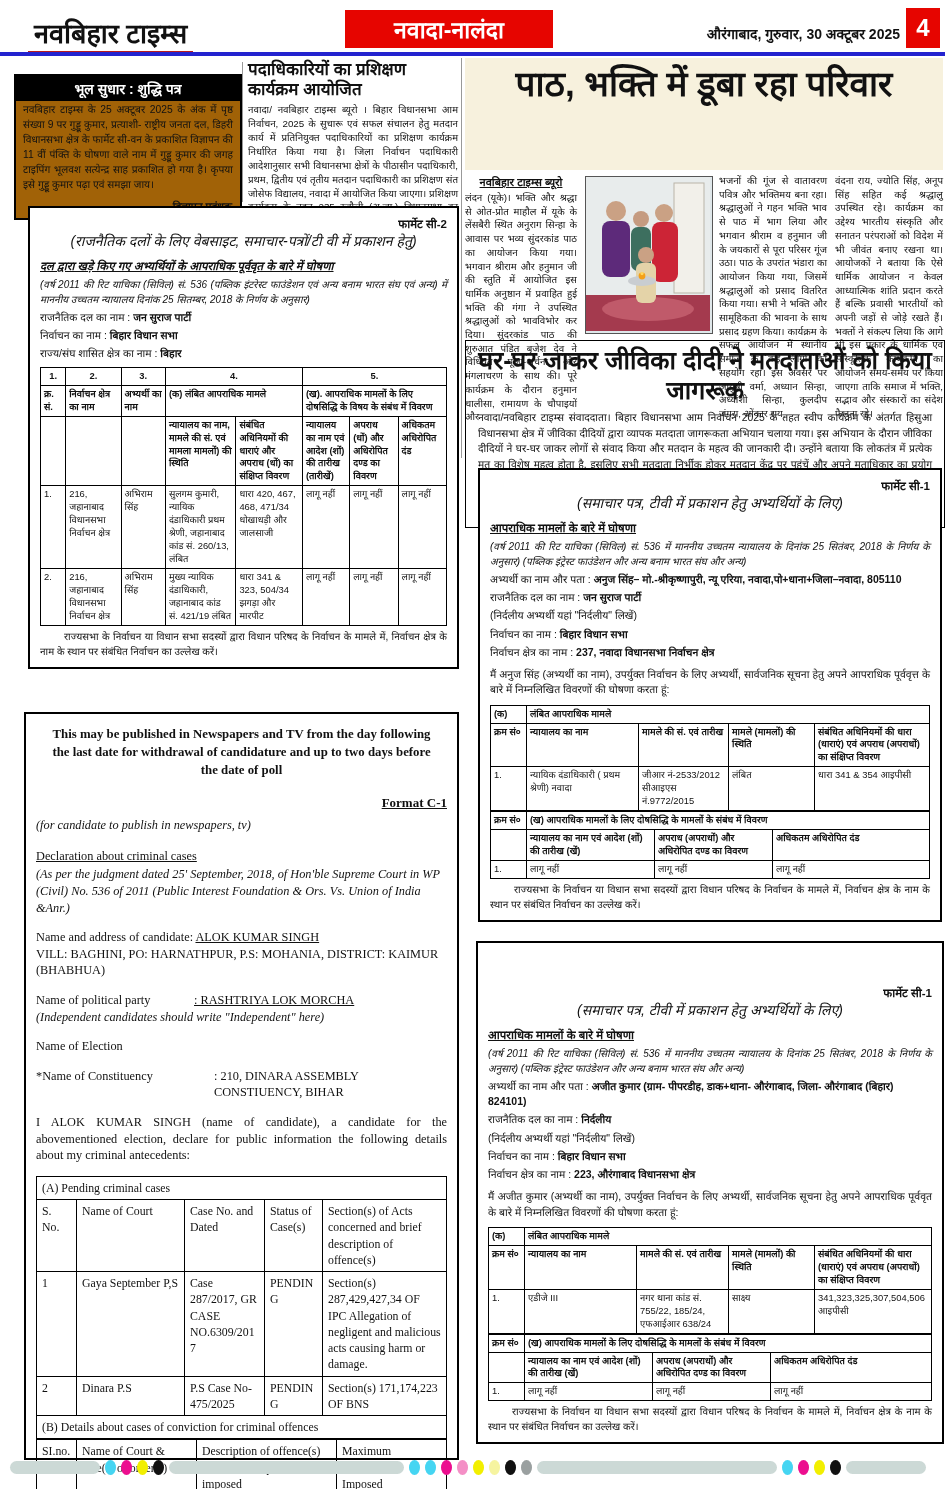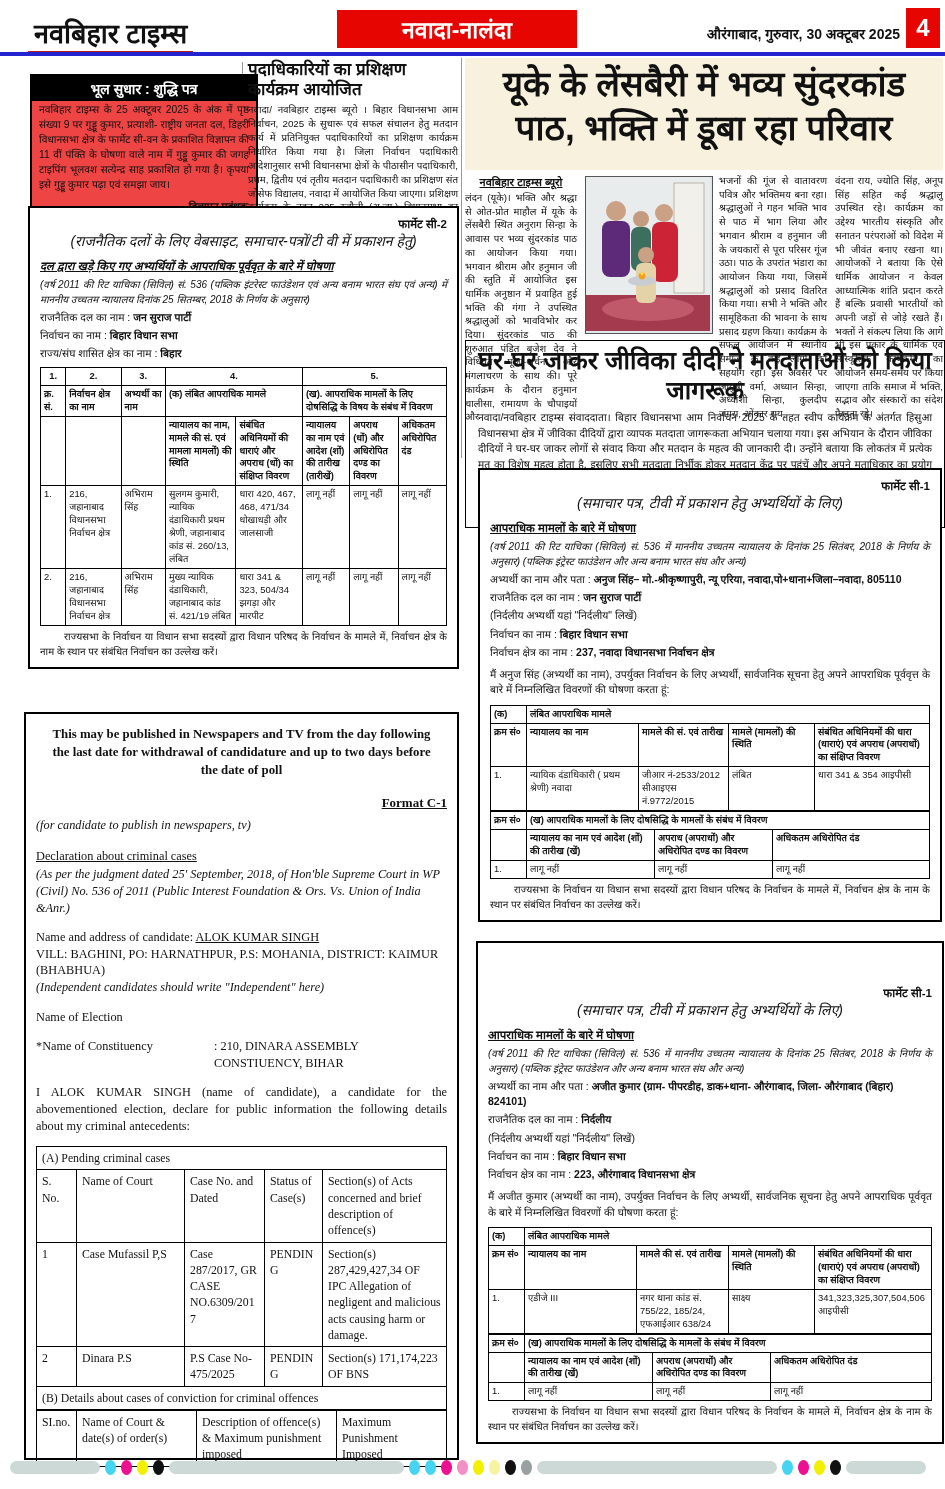--- a/index.html
+++ b/index.html
@@ -11,21 +11,21 @@
   .rt{text-align:right;}
   .just{text-align:justify;}
   
   .paper-name{font-size:27px;font-weight:bold;border-bottom:2px solid #b91c1c;padding:0 6px 2px 6px;}
   .edition-box{background:#e60500;color:#fff;font-size:23px;font-weight:bold;display:flex;align-items:center;justify-content:center;}
   .dateline{font-size:14px;font-weight:bold;}
   .pageno-box{background:#e60500;color:#fff;font-size:24px;font-weight:bold;display:flex;align-items:center;justify-content:center;}
   .blue-rule{background:#2323cf;}
   .vrule{background:#999;width:1px;}
   
-  .corr-box{border:2px solid #000;background:#ef4444;margin-left:16px;}
+  .corr-box{border:2px solid #000;background:#a16207;}
   .corr-title{background:#000;color:#fff;font-size:14px;font-weight:bold;text-align:center;padding:3px 0;}
   .corr-body{font-size:10.3px;line-height:1.45;padding:2px 7px 2px 7px;text-align:justify;}
   .corr-sign{font-size:10.5px;font-weight:bold;text-align:right;padding:4px 8px 5px 0;}
   
   .train-head{font-size:17px;font-weight:bold;line-height:1.15;}
   .train-body{font-size:9.8px;line-height:1.42;text-align:justify;margin-top:4px;}
   
   .cream{background:#f7f1dd;}
   .big-head{font-size:35px;font-weight:bold;line-height:1.25;text-align:center;}
   .byline{font-size:11px;font-weight:bold;text-decoration:underline;text-align:center;}
@@ -66,21 +66,21 @@
   .dot-g{background:#9aa0a0;}
 </style>
 </head>
 <body>
 
 <div id="page">
 
   <div class="abs" style="left:28px;top:14px;">
     <span class="paper-name">नवबिहार टाइम्स</span>
   </div>
-  <div class="abs edition-box" style="left:337px;top:10px;width:240px;height:38px;">
+  <div class="abs edition-box" style="left:345px;top:10px;width:208px;height:38px;">
     <span>नवादा-नालंदा</span>
   </div>
   <div class="abs dateline" style="left:700px;top:24px;width:200px;text-align:right;">औरंगाबाद, गुरुवार, 30 अक्टूबर 2025</div>
   <div class="abs pageno-box" style="left:906px;top:8px;width:34px;height:40px;">
     <span>4</span>
   </div>
   <div class="abs blue-rule" style="left:0;top:52px;width:945px;height:4px;"></div>
 
   <div class="abs vrule" style="left:242px;top:62px;height:140px;"></div>
   <div class="abs vrule" style="left:461px;top:58px;height:400px;"></div>
@@ -91,21 +91,20 @@
     <div class="corr-sign">विज्ञापन प्रबंधक</div>
   </div>
 
   <div class="abs" style="left:248px;top:60px;width:210px;">
     <div class="train-head">पदाधिकारियों का प्रशिक्षण कार्यक्रम आयोजित</div>
     <div class="train-body">नवादा/ नवबिहार टाइम्स ब्यूरो । बिहार विधानसभा आम निर्वाचन, 2025 के सुचारू एवं सफल संचालन हेतु मतदान कार्य में प्रतिनियुक्त पदाधिकारियों का प्रशिक्षण कार्यक्रम निर्धारित किया गया है। जिला निर्वाचन पदाधिकारी आदेशानुसार सभी विधानसभा क्षेत्रों के पीठासीन पदाधिकारी, प्रथम, द्वितीय एवं तृतीय मतदान पदाधिकारी का प्रशिक्षण संत जोसेफ विद्यालय, नवादा में आयोजित किया जाएगा। प्रशिक्षण कार्यक्रम के तहत 235–रजौली (अ.जा.) विधानसभा का प्रशिक्षण 29 अक्टूबर 2025 को, 236–हिसुआ विधानसभा का प्रशिक्षण 30 अक्टूबर 2025 को, 237–नवादा विधानसभा का प्रशिक्षण 31 अक्टूबर 2025 को, 238–गोविंदपुर विधानसभा का प्रशिक्षण 1 नवम्बर 2025 को तथा 239–वारिसलीगंज विधानसभा का प्रशिक्षण 2 नवम्बर 2025 को संपन्न होगा।</div>
   </div>
 
   <div class="abs cream" style="left:465px;top:58px;width:478px;height:112px;">
     <div class="big-head" style="padding-top:4px;">
-      <div>यूके के लेंसबैरी में भव्य सुंदरकांड</div>
       <div>पाठ, भक्ति में डूबा रहा परिवार</div>
     </div>
   </div>
   <div class="abs" style="left:465px;top:174px;width:478px;height:160px;">
     <div class="abs" style="left:0;top:0;width:112px;">
       <div class="byline">नवबिहार टाइम्स ब्यूरो</div>
       <div class="news-col" style="margin-top:2px;">लंदन (यूके)। भक्ति और श्रद्धा से ओत-प्रोत माहौल में यूके के लेंसबैरी स्थित अनुराग सिन्हा के आवास पर भव्य सुंदरकांड पाठ का आयोजन किया गया। भगवान श्रीराम और हनुमान जी की स्तुति में आयोजित इस धार्मिक अनुष्ठान में प्रवाहित हुई भक्ति की गंगा ने उपस्थित श्रद्धालुओं को भावविभोर कर दिया। सुंदरकांड पाठ की शुरुआत पंडित बृजेश देव ने विधिवत पूजा-अर्चना और मंगलाचरण के साथ की। पूरे कार्यक्रम के दौरान हनुमान चालीसा, रामायण के चौपाइयों और</div>
     </div>
     <div class="abs photo-frame" style="left:120px;top:2px;width:126px;height:156px;">
       <svg width="124" height="154" viewBox="0 0 124 154">
@@ -214,20 +213,24 @@
   </div>
 
   <div class="abs fmt-box eng" style="left:24px;top:712px;width:411px;height:720px;padding:12px 10px;">
     <div class="eng-pub" style="padding:0 14px;">This may be published in Newspapers and TV from the day following the last date for withdrawal of candidature and up to two days before the date of poll</div>
     <div class="rt b u" style="margin-top:14px;font-size:13px;">Format C-1</div>
     <div class="i" style="margin-top:6px;">(for candidate to publish in newspapers, tv)</div>
     <div class="u" style="margin-top:14px;">Declaration about criminal cases</div>
     <div class="i" style="margin-top:2px;">(As per the judgment dated 25' September, 2018, of Hon'ble Supreme Court in WP (Civil) No. 536 of 2011 (Public Interest Foundation &amp; Ors. Vs. Union of India &amp;Anr.)</div>
     <div style="margin-top:13px;"><span>Name and address of candidate:</span> <span class="u">ALOK KUMAR SINGH</span></div>
     <div>VILL: BAGHINI, PO: HARNATHPUR, P.S: MOHANIA, DISTRICT: KAIMUR (BHABHUA)</div>
+    <div style="margin-top:13px;display:flex;">
+        <span style="width:158px;flex:none;">Name of political party</span>
+        <span class="u b" style="font-weight:normal;">: RASHTRIYA LOK MORCHA</span>
+      </div>
     <div class="i">(Independent candidates should write "Independent" here)</div>
     <div style="margin-top:13px;display:flex;">
         <span style="width:178px;flex:none;">Name of Election</span>
       </div>
     <div style="margin-top:13px;display:flex;">
         <span style="width:178px;flex:none;">*Name of Constituency</span>
         <span>: 210, DINARA ASSEMBLY CONSTIUENCY, BIHAR</span>
       </div>
     <div class="just" style="margin-top:13px;">I ALOK KUMAR SINGH (name of candidate), a candidate for the abovementioned election, declare for public information the following details about my criminal antecedents:</div>
     <table class="grid" style="margin-top:12px;padding-left:19px;">
@@ -244,21 +247,21 @@
           </tr>
       <tr>
         <td>S. No.</td>
         <td>Name of Court</td>
         <td>Case No. and Dated</td>
         <td>Status of Case(s)</td>
         <td>Section(s) of Acts concerned and brief description of offence(s)</td>
       </tr>
       <tr>
         <td>1</td>
-        <td>Case Mufassil P,S</td>
+        <td>Gaya September P,S</td>
         <td>Case 287/2017, GR CASE NO.6309/2017</td>
         <td>PENDING</td>
         <td>Section(s) 287,429,427,34 OF IPC Allegation of negligent and malicious acts causing harm or damage.</td>
       </tr>
       <tr>
         <td>2</td>
         <td>Dinara P.S</td>
         <td>P.S Case No- 475/2025</td>
         <td>PENDING</td>
         <td>Section(s) 171,174,223 OF BNS</td>

